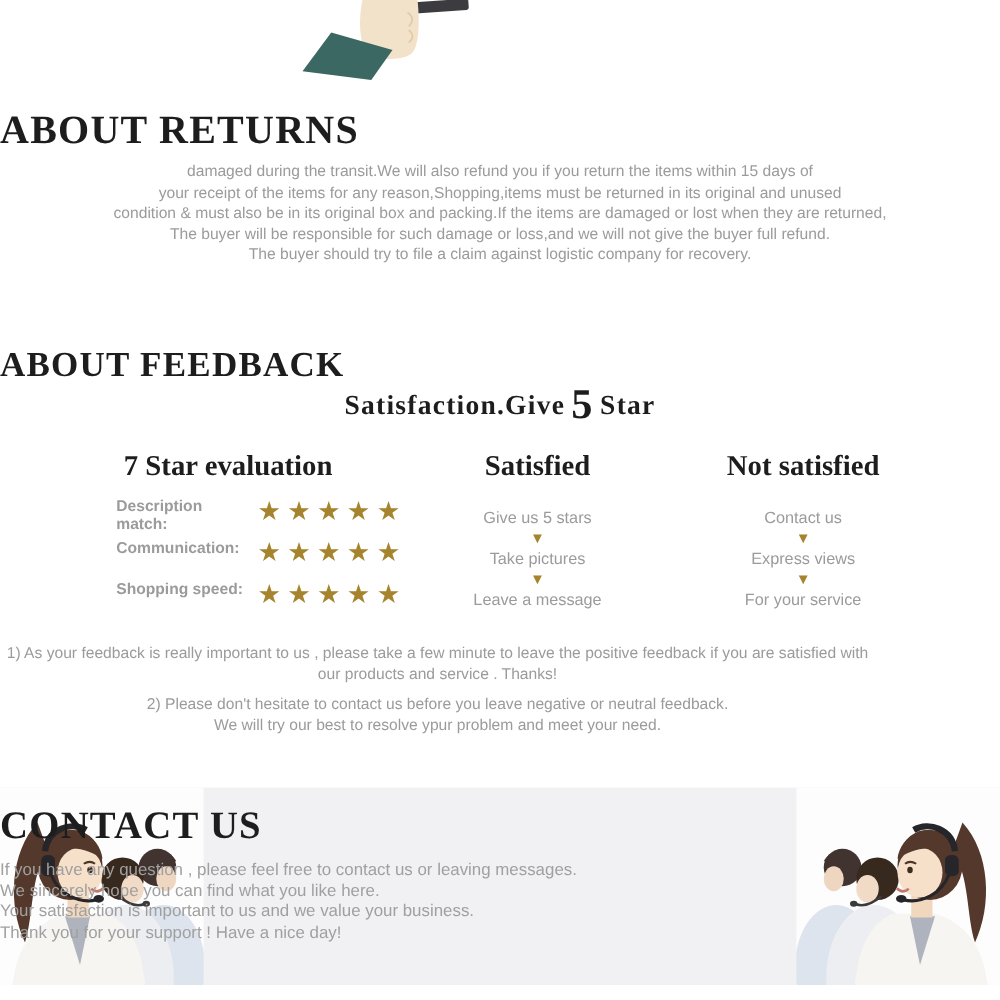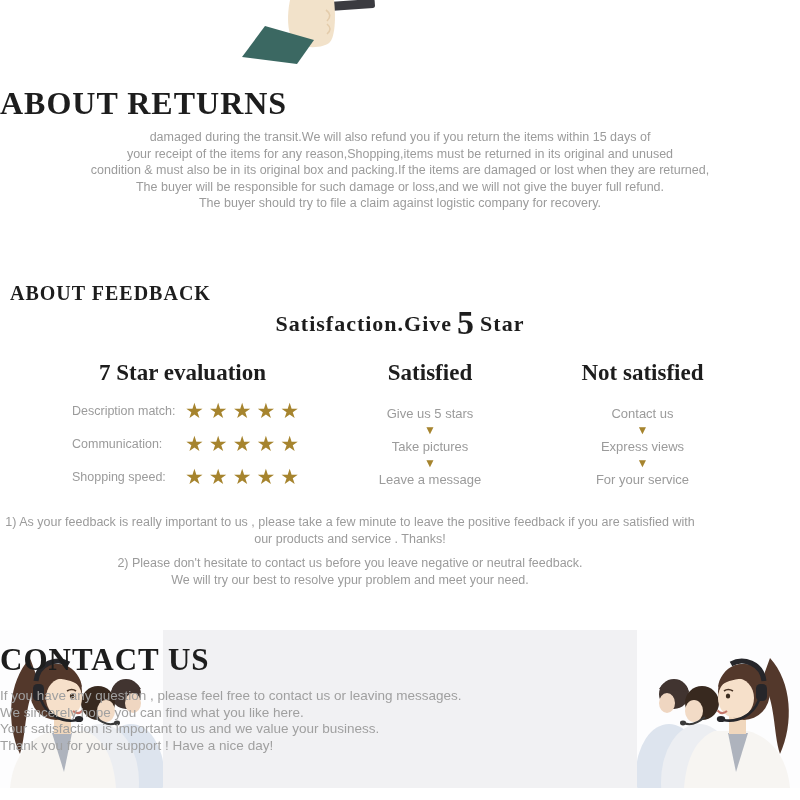--- a/index.html
+++ b/index.html
@@ -23,34 +23,34 @@
     font-family:"Liberation Serif","DejaVu Serif",serif;
     font-weight:700;
     color:var(--heading-black);
     width:100%;
     letter-spacing:1px;
   }
   .hand{left:240px;top:0;width:150px;height:70px;}
   .returns-title{top:86px;font-size:32px;line-height:34px;}
   .returns-para{top:129px;left:0;width:800px;text-align:center;
     font-size:12.5px;line-height:16.5px;color:var(--body-gray);}
-  .feedback-title{top:276px;font-size:20px;line-height:34px;padding-left:10px;}
+  .feedback-title{top:276px;font-size:28px;line-height:34px;}
   .feedback-subtitle{top:311px;width:100%;text-align:center;
     font-family:"Liberation Serif","DejaVu Serif",serif;font-weight:700;
     font-size:22px;color:var(--heading-black);letter-spacing:1px;}
   .feedback-subtitle .big-num{font-size:34px;line-height:0;vertical-align:-3px;padding:0 5px;}
   .columns{top:356px;left:0;width:800px;height:145px;}
   .col{position:absolute;top:0;height:145px;}
   .col-header{position:absolute;top:4px;width:100%;text-align:center;
     font-family:"Liberation Serif","DejaVu Serif",serif;font-weight:700;
     font-size:23px;color:var(--heading-black);}
   .col-eval{left:55px;width:255px;}
   .col-satisfied{left:350px;width:160px;}
   .col-notsat{left:555px;width:175px;}
-  .rating-row{position:absolute;left:17px;display:flex;align-items:center;height:26px;}
+  .rating-row{position:absolute;left:38px;display:flex;height:26px;font-weight:bold;}
   .rating-label{width:113px;font-size:12.5px;color:var(--body-gray);}
   .stars{font-size:21px;letter-spacing:5px;color:var(--star-gold);line-height:24px;white-space:nowrap;}
   .step{position:absolute;width:100%;text-align:center;font-size:13px;line-height:15px;color:var(--body-gray);}
   .arrow{position:absolute;width:100%;text-align:center;font-size:12px;line-height:10px;color:var(--star-gold);}
   .note{left:0;width:700px;text-align:center;font-size:12.5px;line-height:17px;color:var(--body-gray);}
   .note-1{top:514px;}
   .note-2{top:555px;}
   .contact-panel{top:630px;left:0;width:800px;height:158px;background:var(--panel-gray);}
   .contact-title{top:13px;font-size:31px;line-height:34px;}
   .contact-lines{position:absolute;top:58px;left:0;width:100%;text-align:left;

